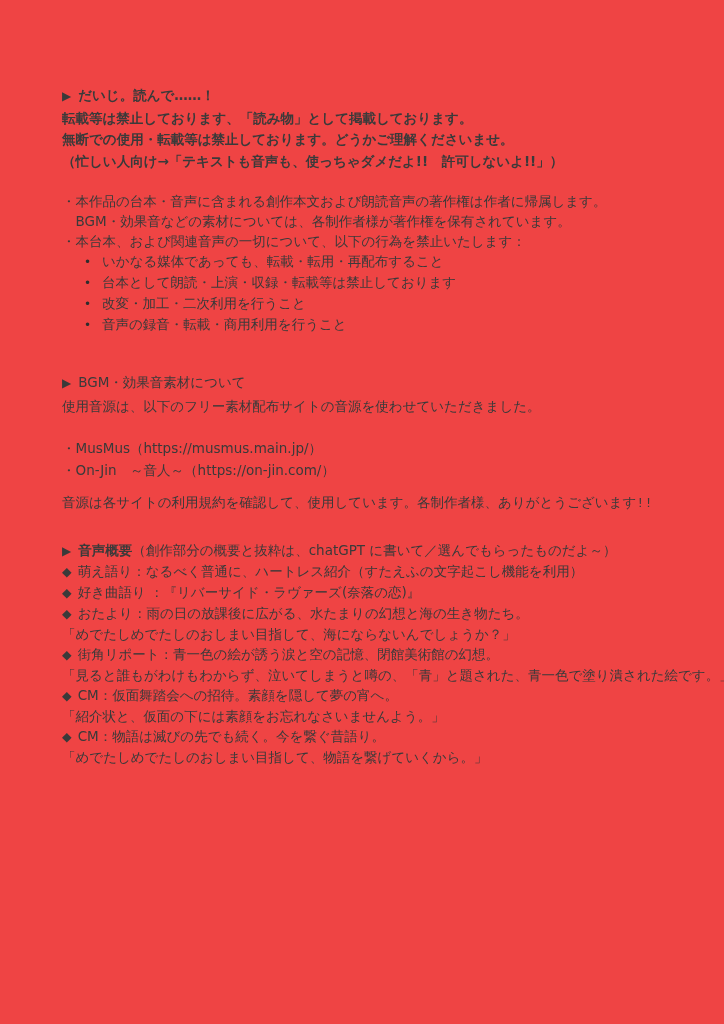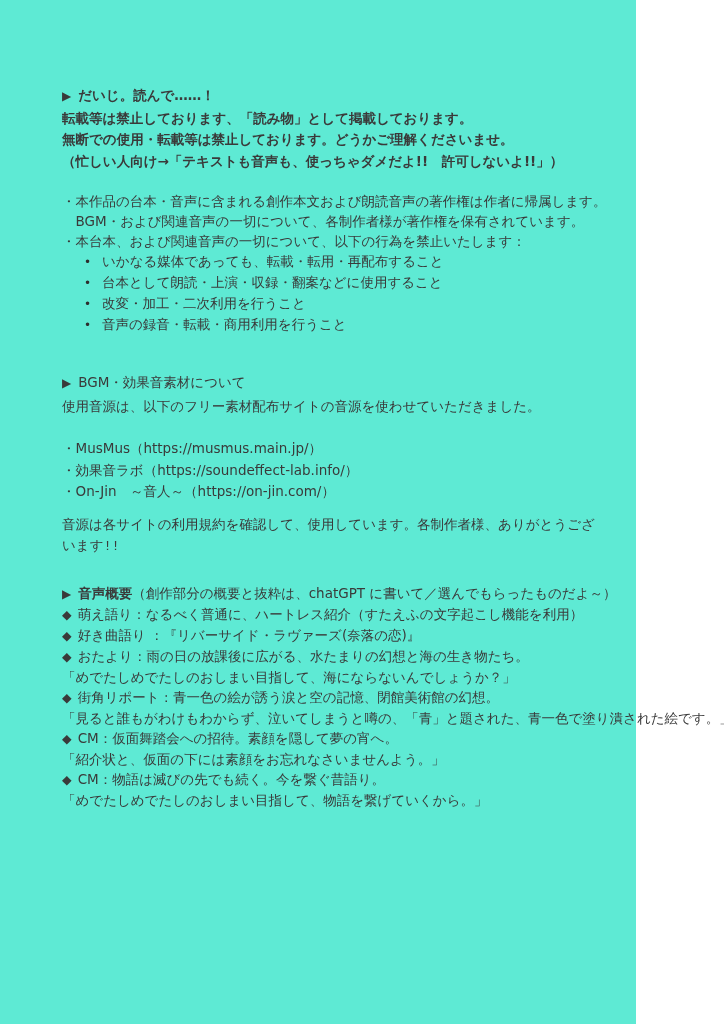--- a/index.html
+++ b/index.html
@@ -5,23 +5,23 @@
   * { margin: 0; padding: 0; box-sizing: border-box; }
   html, body { width: 724px; height: 1024px; }
   body {
     background: #ffffff;
     font-family: "DejaVu Sans", sans-serif;
     color: #3a3a3a;
     font-size: 13.5px;
     overflow: hidden;
   }
   .page {
-    width: 636px;
+    width: 724px;
     height: 1024px;
-    background: #5eead4;
+    background: #ef4444;
     padding: 85px 40px 0 62px;
   }
   .line { line-height: 21.5px; white-space: nowrap; }
   .bold { font-weight: 700; }
 
   
   .sec-notice .line { line-height: 21.5px; }
   .marker { display: inline-block; margin-right: 7px; font-size: 12px; }
 
   
@@ -51,44 +51,43 @@
     <div class="line bold">
       <span class="marker">▶</span><span>だいじ。読んで……！</span>
     </div>
     <div class="line bold">転載等は禁止しております、「読み物」として掲載しております。</div>
     <div class="line bold">無断での使用・転載等は禁止しております。どうかご理解くださいませ。</div>
     <div class="line bold">（忙しい人向け→「テキストも音声も、使っちゃダメだよ!!　許可しないよ!!」）</div>
   </section>
 
   <section class="sec-rights">
     <div class="line">・本作品の台本・音声に含まれる創作本文および朗読音声の著作権は作者に帰属します。</div>
-    <div class="line">　BGM・および関連音声の一切について、各制作者様が著作権を保有されています。</div>
+    <div class="line">　BGM・効果音などの素材については、各制作者様が著作権を保有されています。</div>
     <div class="line">・本台本、および関連音声の一切について、以下の行為を禁止いたします：</div>
     <div class="bullet-row">
       <span class="bullet-dot">•</span><span>いかなる媒体であっても、転載・転用・再配布すること</span>
     </div>
     <div class="bullet-row">
-      <span class="bullet-dot">•</span><span>台本として朗読・上演・収録・翻案などに使用すること</span>
+      <span class="bullet-dot">•</span><span>台本として朗読・上演・収録・転載等は禁止しております</span>
     </div>
     <div class="bullet-row">
       <span class="bullet-dot">•</span><span>改変・加工・二次利用を行うこと</span>
     </div>
     <div class="bullet-row">
       <span class="bullet-dot">•</span><span>音声の録音・転載・商用利用を行うこと</span>
     </div>
   </section>
 
   <section class="sec-bgm">
     <div class="line">
       <span class="marker">▶</span><span>BGM・効果音素材について</span>
     </div>
     <div class="line">使用音源は、以下のフリー素材配布サイトの音源を使わせていただきました。</div>
     <div class="sources">
       <div class="line">・MusMus（https://musmus.main.jp/）</div>
-      <div class="line">・効果音ラボ（https://soundeffect-lab.info/）</div>
       <div class="line">・On-Jin　～音人～（https://on-jin.com/）</div>
     </div>
     <div class="thanks">音源は各サイトの利用規約を確認して、使用しています。各制作者様、ありがとうございます!!</div>
   </section>
 
   <section class="sec-summary">
     <div class="row">
       <span class="marker">▶</span><span class="bold">音声概要</span><span>（創作部分の概要と抜粋は、chatGPT に書いて／選んでもらったものだよ～）</span>
     </div>
     <div class="row">

